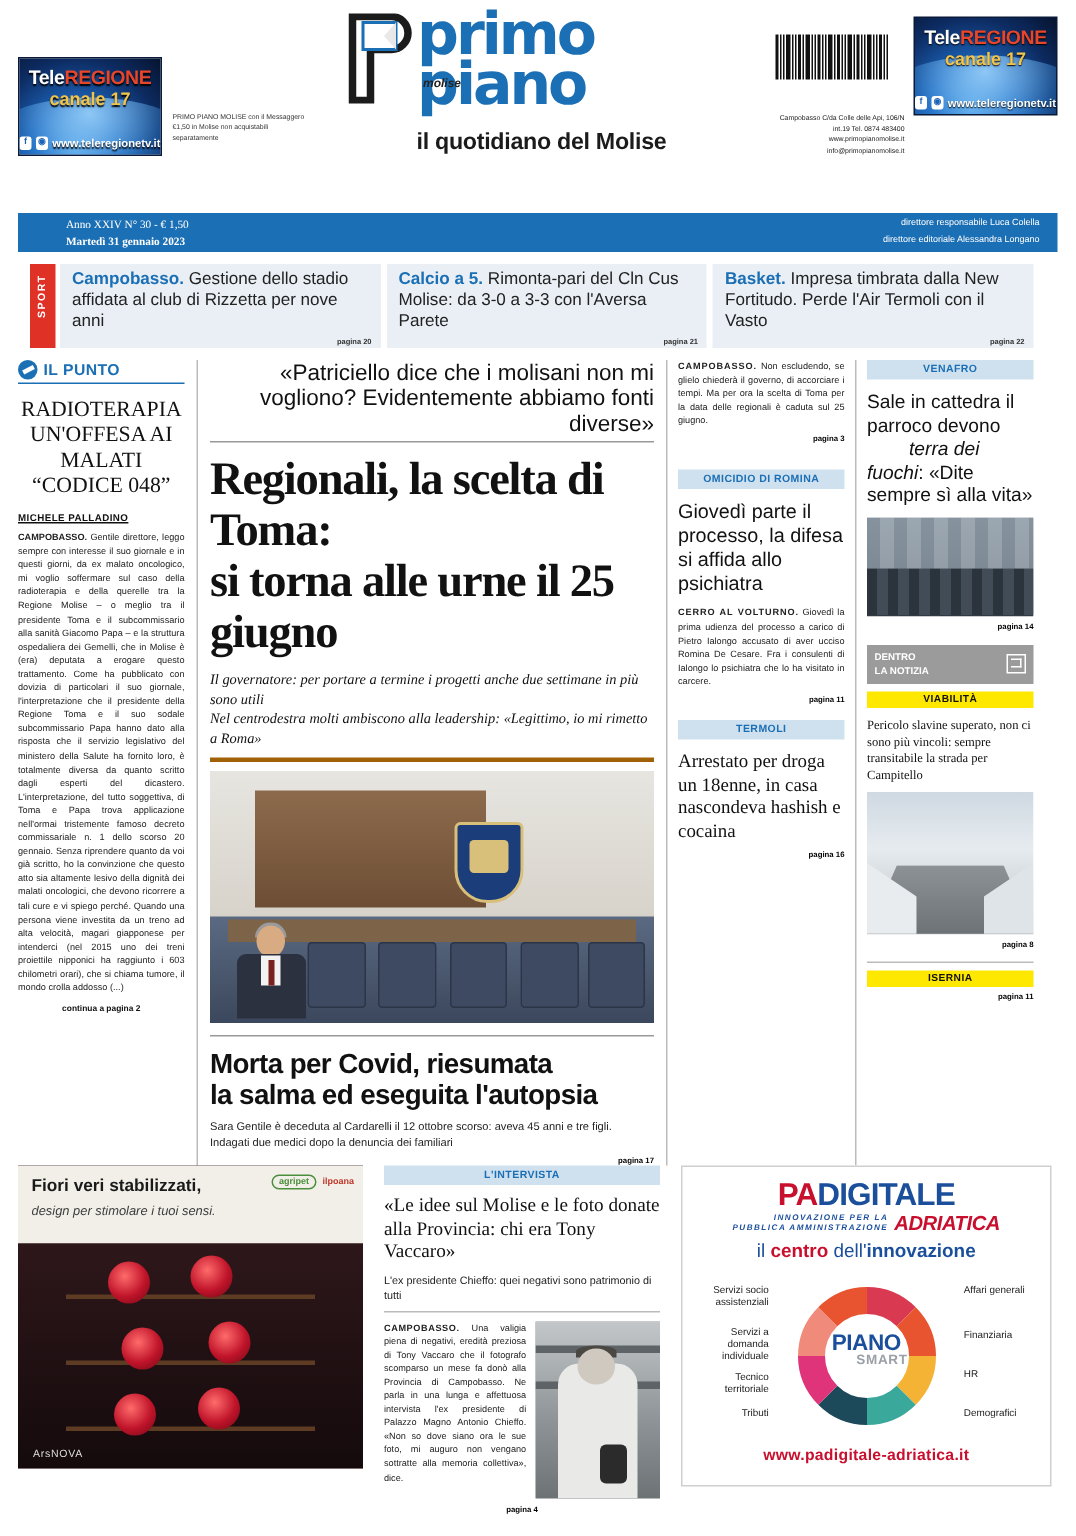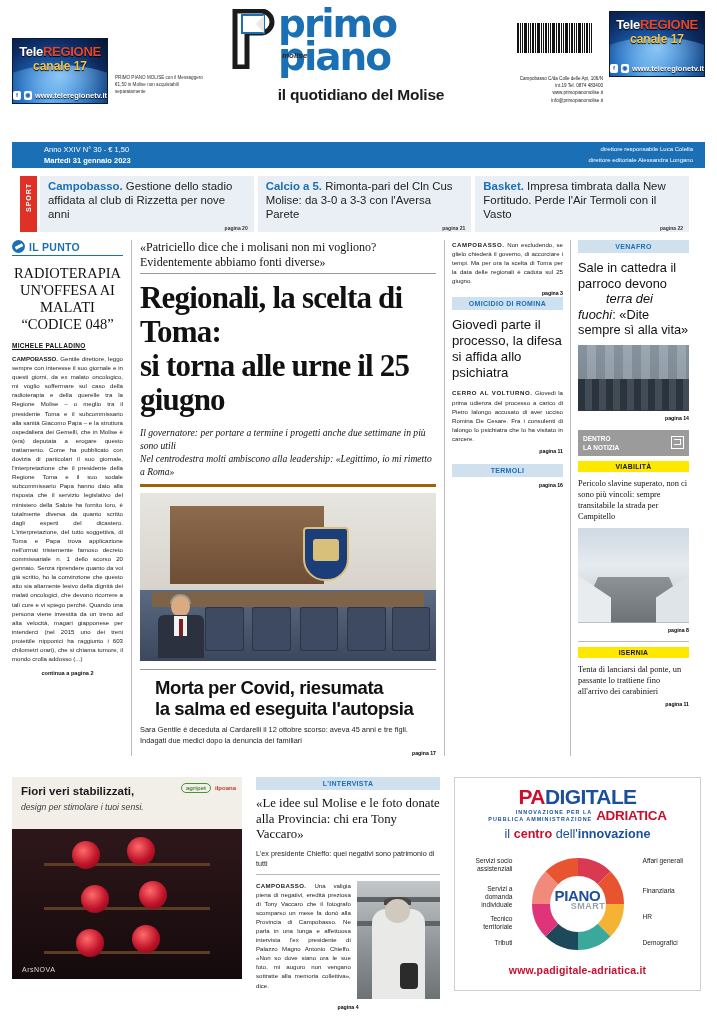--- a/index.html
+++ b/index.html
@@ -47,21 +47,21 @@
   .logo-sub { position:absolute; left:52px; top:44px; font-size:8px; color:#222; font-weight:bold; font-style:italic; }
   .tagline { font-size:15.5px; font-weight:bold; color:#1b1b1b; text-align:center; margin-top:9px; letter-spacing:-.2px; }
 
   .mh-right { flex:1; display:flex; align-items:flex-start; justify-content:flex-end; gap:6px; padding-top:2px; }
   .barcode { width:76px; height:36px; display:flex; align-items:flex-end; gap:1px; margin-top:6px; }
   .barcode i { display:block; background:#111; width:1px; height:30px; }
   .mh-contact { font-size:4.6px; line-height:1.6; color:#222; text-align:right; margin-top:22px; width:86px; }
 
   
   .blue-band { position:absolute; left:12px; right:12px; top:142px; height:26px; background:#1b6fb5; }
-  .band-left { position:absolute; left:32px; top:2px; color:#fff; font-size:7.5px; line-height:11px; }
+  .band-left { position:absolute; left:32px; top:2px; color:#fff; font-size:7.5px; line-height:11px;font-family:Liberation Serif, serif; }
   .band-left .b2 { font-weight:bold; }
   .band-right { position:absolute; right:12px; top:2px; color:#fff; font-size:6px; line-height:11px; text-align:right; }
 
   
   .sport-strip { position:absolute; left:40px; right:28px; top:176px; height:56px; display:flex; gap:0; }
   .sport-tab { position:absolute; left:-20px; top:0; width:17px; height:56px; background:#e03127; color:#fff; }
   .sport-tab span { display:block; transform:rotate(-90deg); transform-origin:center; white-space:nowrap;
     font-size:7px; font-weight:bold; letter-spacing:1px; margin-top:24px; }
   .sport-item { flex:1; background:#e9eff5; padding:3px 8px 2px 8px; position:relative; margin-right:4px; }
   .sport-item:last-child { margin-right:0; }
@@ -81,21 +81,21 @@
   .punto-logo { width:13px; height:13px; border-radius:50%; background:#1b6fb5; position:relative; }
   .punto-logo::after{ content:""; position:absolute; left:2.5px; top:5px; width:8px; height:3px; background:#fff; transform:rotate(-28deg); }
   .punto-title { font-size:10.5px; font-weight:bold; color:#1b6fb5; letter-spacing:.3px; }
   .punto-head2 { font-family:"Liberation Serif", serif; font-size:14.5px; line-height:17px; text-align:center; margin-top:9px; color:#111; }
   .punto-author { font-size:6.5px; font-weight:bold; text-decoration:underline; letter-spacing:.3px; margin-top:9px; color:#111; }
   .punto-body { font-size:6.1px; line-height:9.1px; text-align:justify; color:#222; margin-top:5px; }
   .punto-body b { font-weight:bold; }
   .punto-cont { font-size:5.6px; font-weight:bold; text-align:center; margin-top:7px; color:#111; }
 
   
-  .kicker { font-family:Liberation Serif, serif; font-size:12px; color:#111; border-bottom:1px solid #999; padding-bottom:3px; }
+  .kicker { font-family:Liberation Sans, sans-serif; font-size:15px; color:#111; border-bottom:1px solid #999; padding-bottom:3px;text-align:right; }
   .headline { font-family:"Liberation Serif", serif; font-weight:bold; font-size:31px; line-height:34px;
     letter-spacing:-.8px; color:#111; margin-top:7px; }
   .subhead { font-family:"Liberation Serif", serif; font-style:italic; font-size:9.6px; line-height:13px;
     color:#111; margin-top:9px; border-bottom:3px solid #a16207; padding-bottom:6px; }
   .main-photo { margin-top:6px; width:100%; height:168px; position:relative; overflow:hidden; background:#cfd3d8; }
   .mp-wall { position:absolute; inset:0; background:linear-gradient(180deg,#e7e5e0 0%,#d8d4cc 55%,#b9b4ab 100%); }
   .mp-panel { position:absolute; left:10%; top:8%; width:52%; height:46%; background:linear-gradient(180deg,#8d6a4c,#6d4e35); }
   .mp-crest { position:absolute; left:55%; top:20%; width:46px; height:54px; background:#1b3d7a;
     border-radius:4px 4px 22px 22px; border:2px solid #d9c07a; }
   .mp-crest::after { content:""; position:absolute; left:8px; top:10px; width:26px; height:22px; background:#d9c07a; border-radius:3px; }
@@ -103,21 +103,21 @@
   .mp-seat { position:absolute; bottom:6%; width:13%; height:26%; background:#3e4a61; border-radius:3px; box-shadow:0 0 0 1px #2c3547 inset; }
   .mp-desk { position:absolute; left:4%; bottom:32%; width:92%; height:9%; background:#7d6448; }
   .mp-man { position:absolute; left:6%; bottom:2%; width:46px; height:62px; }
   .mp-man .head { position:absolute; left:13px; top:0; width:19px; height:21px; border-radius:50%; background:#d8ab83; }
   .mp-man .hair { position:absolute; left:12px; top:-2px; width:21px; height:10px; border-radius:10px 10px 0 0; background:#9a9a9a; }
   .mp-man .body { position:absolute; left:0; top:19px; width:46px; height:43px; background:#2c3140; border-radius:6px 6px 0 0; }
   .mp-man .shirt { position:absolute; left:16px; top:20px; width:13px; height:20px; background:#f2f2f2; }
   .mp-man .tie { position:absolute; left:21px; top:23px; width:4px; height:17px; background:#7b1f1f; }
 
   .covid-wrap { margin-top:8px; border-top:1px solid #999; padding-top:7px; }
-  .covid-head { font-size:18.5px; line-height:21px; font-weight:bold; color:#111; letter-spacing:-.4px;margin-left:15px; }
+  .covid-head { font-size:18.5px; line-height:21px; font-weight:bold; color:#111; letter-spacing:-.4px; }
   .covid-sub { font-size:7.4px; line-height:10.5px; color:#222; margin-top:6px; }
   .covid-page { font-size:5.2px; font-weight:bold; text-align:right; margin-top:4px; }
 
   
   .sec-tag { background:#cfe0ef; color:#1b6fb5; font-size:7px; font-weight:bold; text-align:center;
     padding:3px 0; letter-spacing:.3px; }
   .sec-tag.wide { width:100%; }
   .loc-head { font-size:13.2px; line-height:16px; color:#111; margin-top:7px; }
   .loc-body { font-size:6.1px; line-height:9.1px; text-align:justify; margin-top:7px; color:#222; }
   .loc-body b { font-weight:bold; letter-spacing:.6px; }
@@ -180,21 +180,21 @@
   .ivp-man { position:absolute; left:18%; bottom:0; width:64%; height:76%; background:#e9e9e7; border-radius:14px 14px 0 0; }
   .ivp-head { position:absolute; left:34%; top:16%; width:30%; height:20%; border-radius:50%; background:#cfc9bf; }
   .ivp-hair { position:absolute; left:33%; top:14%; width:32%; height:7%; border-radius:50% 50% 0 0; background:#4b4743; }
   .ivp-glove { position:absolute; left:52%; bottom:8%; width:22%; height:22%; background:#2b2b2b; border-radius:4px; }
   .iv-page { font-size:5.2px; font-weight:bold; text-align:center; margin-top:5px; }
 
   .ad-pa { width:247px; height:214px; border:1px solid #cfcfcf; background:#fff; position:relative; overflow:hidden; }
   .pa-title { text-align:center; margin-top:7px; font-size:21px; font-weight:bold; letter-spacing:-.6px; }
   .pa-title .pa { color:#c8102e; }
   .pa-title .dig { color:#1b4f9c; }
-  .pa-sub-row { display:flex; justify-content:center; align-items:center; gap:4px; margin-top:-1px; }
+  .pa-sub-row { display:flex; justify-content:center; align-items:center; gap:4px; margin-top:-1px;font-style:italic; }
   .pa-sub-left { font-size:5.4px; font-weight:bold; color:#1b4f9c; line-height:6.6px; letter-spacing:1px; text-align:right; }
   .pa-adriatica { font-size:13.5px; font-weight:bold; color:#c8102e; letter-spacing:-.3px; }
   .pa-centro { text-align:center; font-size:12.6px; margin-top:4px; color:#1b4f9c; }
   .pa-centro b { font-weight:bold; }
   .pa-centro .rd { color:#c8102e; }
   .pa-donut { position:relative; width:238px; height:118px; margin:4px auto 0; }
   .donut-svg { position:absolute; left:50%; top:0; transform:translateX(-50%); }
   .pa-lbl { position:absolute; font-size:6.6px; color:#222; line-height:8px; }
   .pa-url { text-align:center; font-size:10.5px; font-weight:bold; color:#c8102e; letter-spacing:.2px; margin-top:1px; }
   .urbi { position:absolute; left:50%; top:42px; transform:translateX(-50%); text-align:center; }
@@ -365,29 +365,30 @@
         </div>
         <div class="covid-sub">Sara Gentile è deceduta al Cardarelli il 12 ottobre scorso: aveva 45 anni e tre figli. Indagati due medici dopo la denuncia dei familiari</div>
         <div class="covid-page">pagina 17</div>
       </div>
     </div>
 
     <div class="col-local">
       <div class="loc-body" style="margin-top:0"><b>CAMPOBASSO.</b><span> Non escludendo, se glielo chiederà il governo, di accorciare i tempi. Ma per ora la scelta di Toma per la data delle regionali è caduta sul 25 giugno.</span></div>
       <div class="loc-page">pagina 3</div>
 
-      <div style="margin-top:1px">
+      <div style="margin-top:17px">
         <div class="sec-tag wide">OMICIDIO DI ROMINA</div>
         <div class="loc-head">Giovedì parte il processo, la difesa si affida allo psichiatra</div>
         <div class="loc-body"><b>CERRO AL VOLTURNO.</b><span> Giovedì la prima udienza del processo a carico di Pietro Ialongo accusato di aver ucciso Romina De Cesare. Fra i consulenti di Ialongo lo psichiatra che lo ha visitato in carcere.</span></div>
         <div class="loc-page">pagina 11</div>
       </div>
 
       <div style="margin-top:10px">
         <div class="sec-tag wide">TERMOLI</div>
+        <div class="loc-head-serif">Arrestato per droga un 18enne, in casa nascondeva hashish e cocaina</div>
         <div class="loc-page">pagina 16</div>
       </div>
     </div>
 
     <div class="col-side">
       <div class="sec-tag wide">VENAFRO</div>
       <div class="side-head"><span>Sale in cattedra il parroco devono </span><i>terra dei fuochi</i><span>: «Dite sempre sì alla vita»</span></div>
       <div class="side-photo">
           <div class="sp-crowd"></div>
         </div>
@@ -410,21 +411,20 @@
           <div class="rp-snowL"></div>
             <div class="rp-snowR"></div>
         </div>
         <div class="side-page">pagina 8</div>
       </div>
 
       <div class="hr-thin"></div>
 
       <div>
         <div class="tag-yellow">ISERNIA</div>
-        <div class="side-serif">Tenta di lanciarsi dal ponte, un passante lo trattiene fino all'arrivo dei carabinieri</div>
         <div class="side-page">pagina 11</div>
       </div>
     </div>
   </div>
 
   <div class="bottom">
 
     <div class="ad-fiori">
       <div class="af-top"></div>
       <div class="af-h">Fiori veri stabilizzati,</div>

